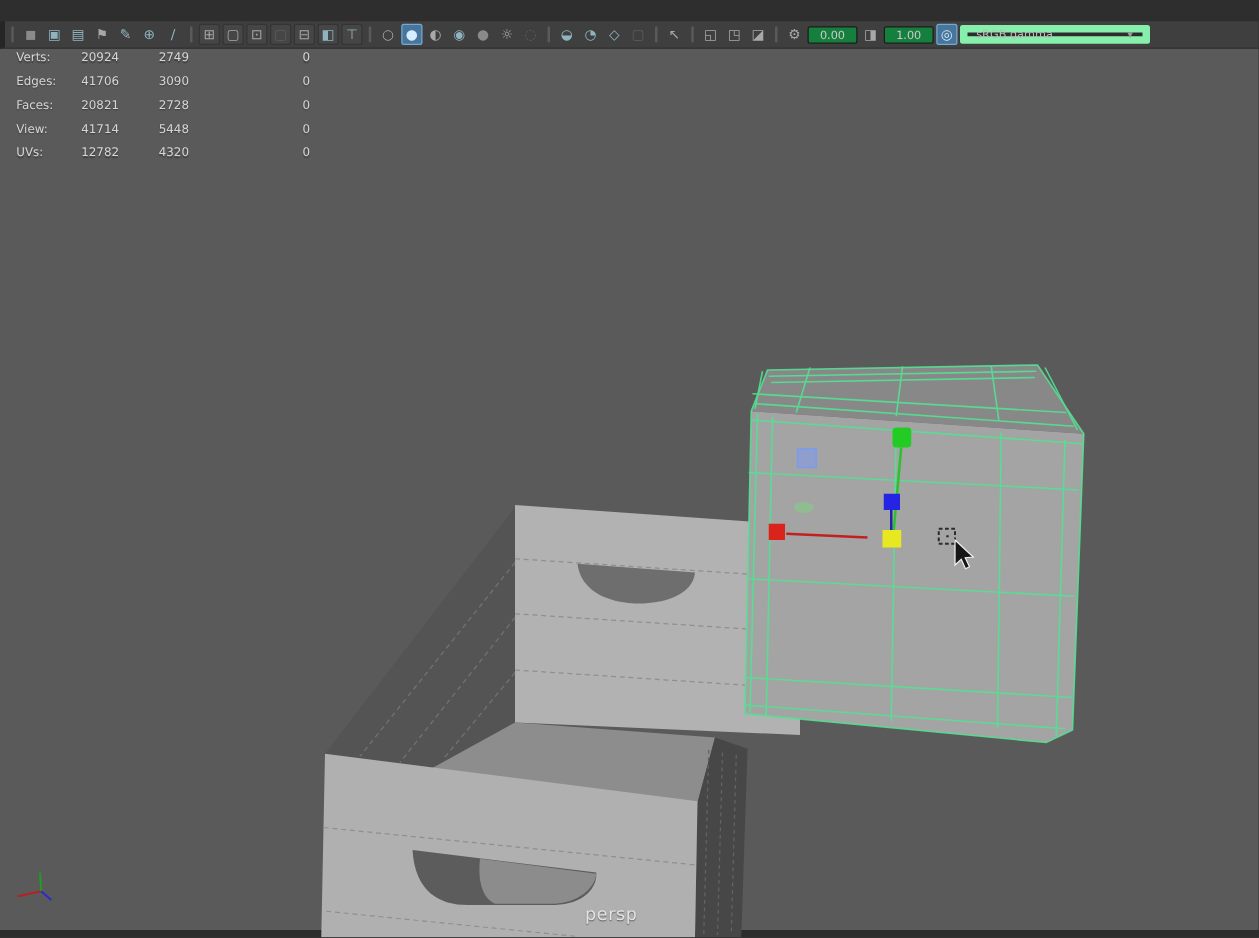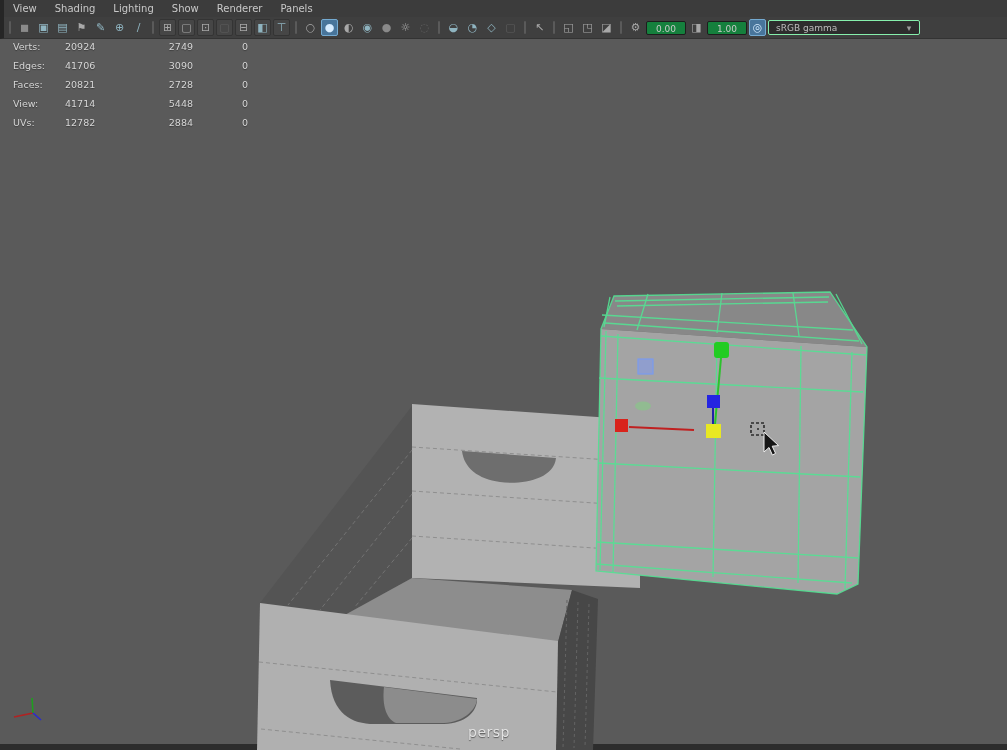--- a/index.html
+++ b/index.html
@@ -18,55 +18,47 @@
   .sep{width:2px;height:13px;background:#5a5a5a;border-radius:1px;margin:0 3px;flex:none;}
   .ticon{width:17px;height:17px;line-height:16px;text-align:center;font-size:11px;flex:none;
     color:#8fb4c0;background:#464646;border:1px solid #343434;border-radius:2px;box-sizing:border-box;cursor:default;}
   .ticon.plain{background:transparent;border-color:transparent;}
   .ticon.gray{color:#a8a8a8;}
   .ticon.dark{color:#8a8a8a;}
   .ticon.dim{color:#5e5e5e;}
   .ticon.active{background:#48759b;border:1px solid #74aad1;color:#d6ecff;}
   .tfield{width:40px;height:14px;background:#15803d;border:1px solid #1d1d1d;color:#c9c9c9;
     font-size:9px;line-height:14px;text-align:center;border-radius:2px;flex:none;box-sizing:border-box;}
-  .tdrop{width:152px;height:15px;background:#2d2d2d;border:1px solid #86efac;border-radius:2px;
+  .tdrop{width:152px;height:15px;background:#2d2d2d;border:6px solid #86efac;border-radius:2px;
     color:#bdbdbd;font-size:9px;line-height:14px;display:flex;align-items:center;flex:none;box-sizing:border-box;}
   .tdrop .lbl{flex:1;padding-left:7px;}
   .tdrop .arr{width:20px;text-align:center;color:#9a9a9a;font-size:9px;}
 
   
   .viewport{position:absolute;left:0;top:39px;width:1007px;height:705px;background:#5a5a5a;z-index:1;}
   .bottomstrip{position:absolute;left:0;top:744px;width:1007px;height:6px;background:#2d2d2d;z-index:5;}
   svg.scene{position:absolute;left:0;top:0;width:1007px;height:750px;z-index:10;}
 
   
   .hud{position:absolute;left:13px;top:41px;z-index:20;font-size:9.5px;color:#d6d6d6;
     text-shadow:0 1px 1px rgba(0,0,0,.35);}
   .hud-row{display:flex;height:19px;align-items:flex-start;}
   .hud-row .lab{width:52px;text-align:left;}
   .hud-row .v1{width:62px;text-align:left;}
-  .hud-row .v2{width:66px;text-align:right;}
+  .hud-row .v2{width:66px;text-align:left;}
   .hud-row .v3{width:55px;text-align:right;}
 
   .persp{position:absolute;left:459px;top:724px;width:60px;text-align:center;z-index:20;
     font-size:14px;color:#e3e3e3;text-shadow:0 1px 1px rgba(0,0,0,.5);letter-spacing:.5px;}
 </style>
 </head>
 <body>
 
 <div class="app">
 
-  <div class="menubar">
-    <span class="mi">View</span>
-    <span class="mi">Shading</span>
-    <span class="mi">Lighting</span>
-    <span class="mi">Show</span>
-    <span class="mi">Renderer</span>
-    <span class="mi">Panels</span>
-  </div>
 
   <div class="toolbar">
     <span class="sep"></span>
     <span class="ticon plain dark">◼</span>
     <span class="ticon plain">▣</span>
     <span class="ticon plain">▤</span>
     <span class="ticon plain gray">⚑</span>
     <span class="ticon plain">✎</span>
     <span class="ticon plain">⊕</span>
     <span class="ticon plain">∕</span>
@@ -195,21 +187,21 @@
     </div>
     <div class="hud-row">
       <span class="lab">View:</span>
       <span class="v1">41714</span>
       <span class="v2">5448</span>
       <span class="v3">0</span>
     </div>
     <div class="hud-row">
       <span class="lab">UVs:</span>
       <span class="v1">12782</span>
-      <span class="v2">2884</span>
+      <span class="v2">4320</span>
       <span class="v3">0</span>
     </div>
   </div>
 
   <div class="persp">persp</div>
 
   <div class="bottomstrip"></div>
 </div>
 
 </body></html>

